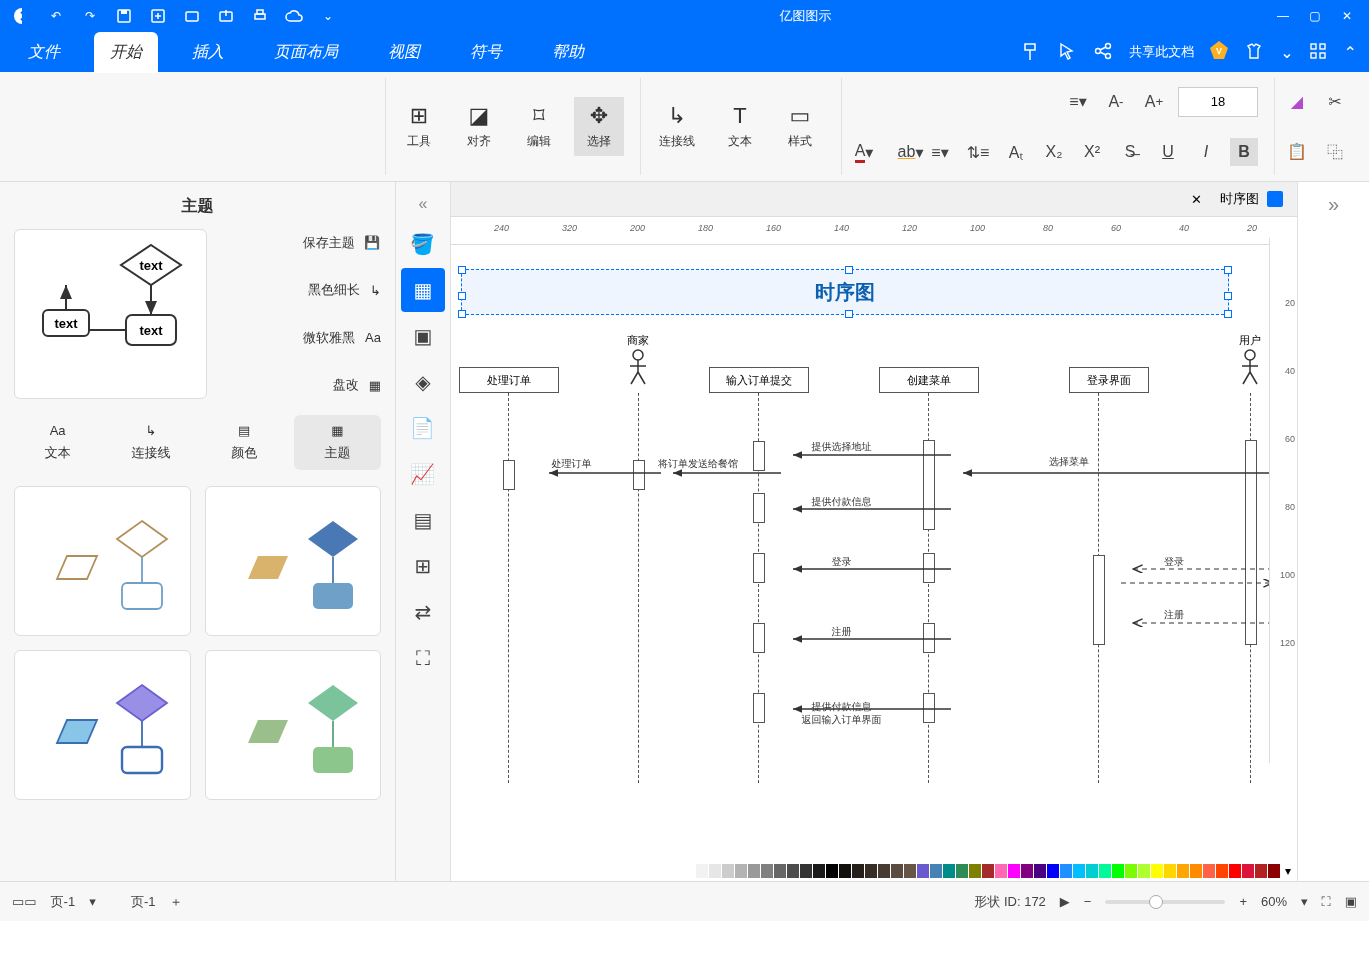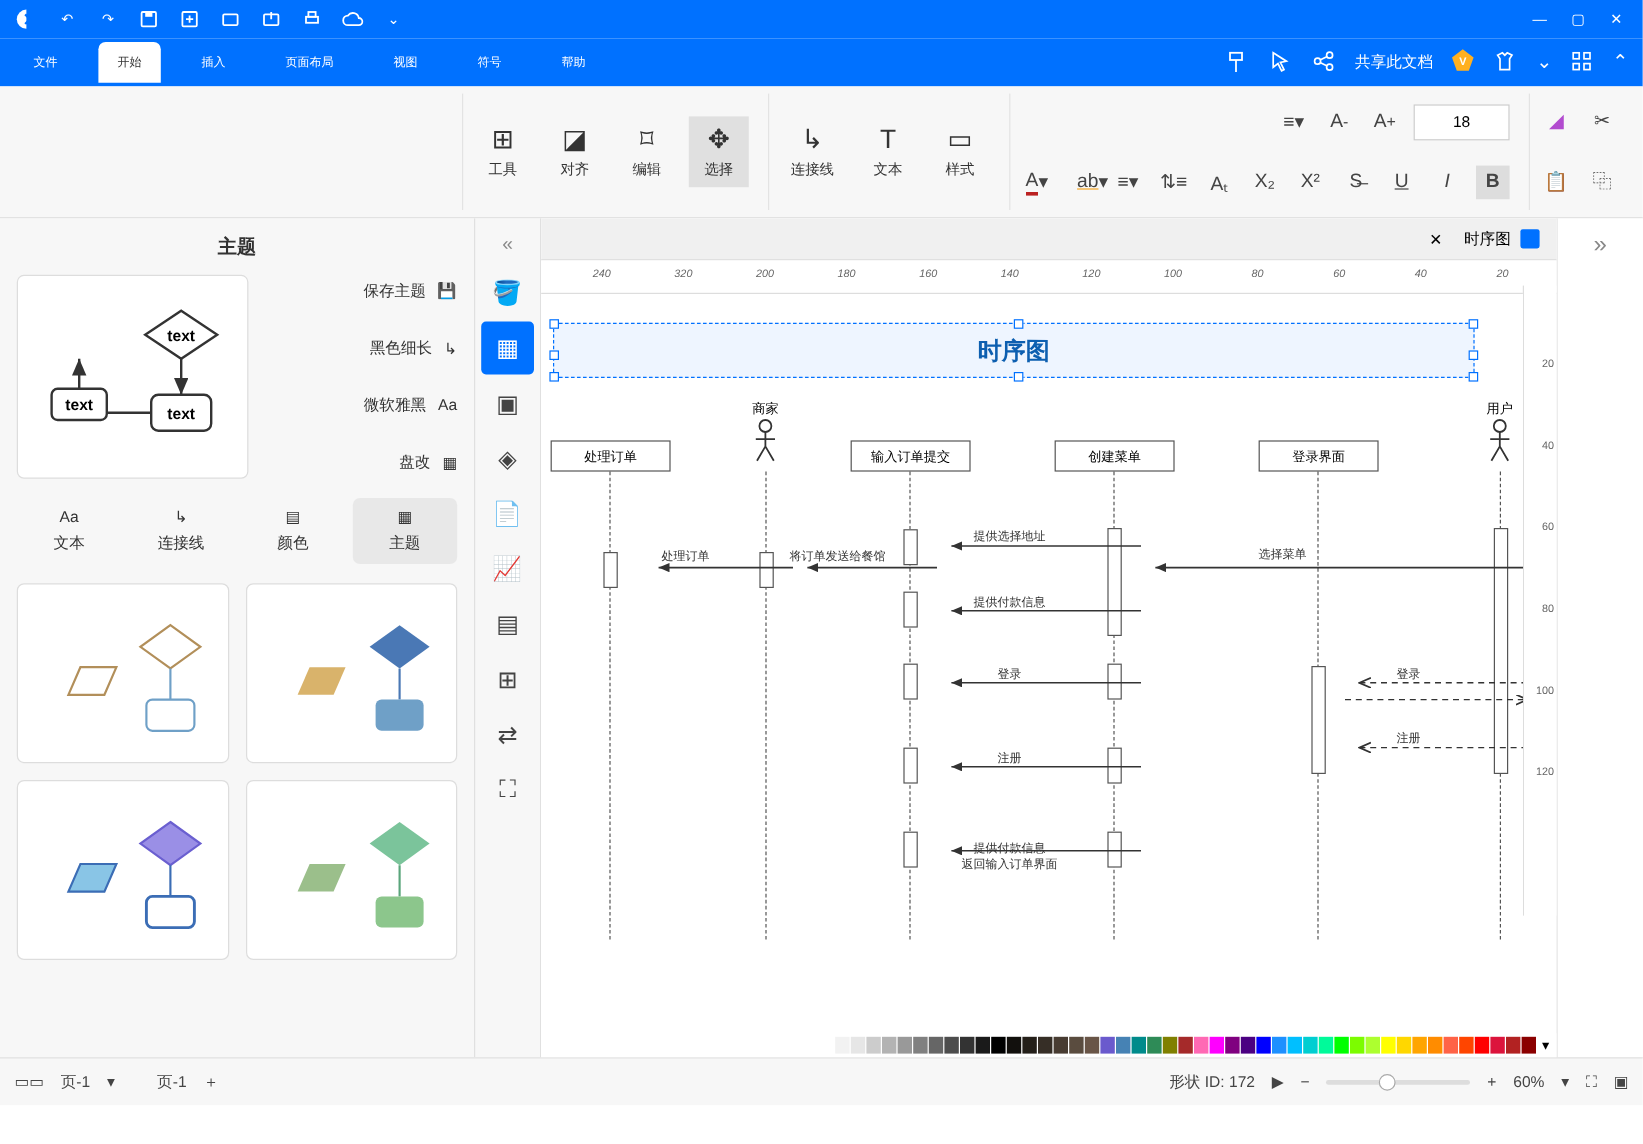--- a/index.html
+++ b/index.html
@@ -7,21 +7,21 @@
 body * { direction: ltr; }
 .titlebar { height: 32px; background: #0071ff; display: flex; align-items: center; justify-content: space-between; color: #fff; font-size: 12px; padding: 0 8px; }
 .titlebar-left { display: flex; gap: 6px; align-items: center; }
 .titlebar-center { flex: 1; text-align: center; font-size: 13px; }
 .titlebar-right { display: flex; gap: 4px; align-items: center; }
 .win-btn { width: 28px; height: 28px; display: flex; align-items: center; justify-content: center; cursor: pointer; }
 
 .menubar { height: 40px; background: #0071ff; display: flex; align-items: center; justify-content: space-between; padding: 0 12px; color: #fff; }
 .menubar-right { display: flex; gap: 18px; align-items: center; }
 .menubar-left { display: flex; gap: 14px; align-items: center; justify-content: flex-end; }
-.menu-item { font-size: 10px; padding: 10px 16px; cursor: pointer; }
+.menu-item { font-size: 16px; padding: 10px 16px; cursor: pointer; font-style: italic; }
 .menu-item.active { background: #fff; color: #333; border-radius: 6px 6px 0 0; }
 .menubar .ico { width: 22px; height: 22px; display:inline-block; }
 
 .ribbon { height: 110px; background: #f7f7f7; border-bottom: 1px solid #ddd; display: flex; flex-direction: row-reverse; align-items: stretch; padding: 6px 12px; gap: 8px; }
 .ribbon-group { display:flex; flex-direction: column; gap:4px; justify-content:space-around; padding: 0 8px; border-left:1px solid #e3e3e3; }
 .ribbon-row { display:flex; flex-direction: row-reverse; gap:10px; align-items:center; }
 .ribbon-btn { display:flex; flex-direction:column; align-items:center; gap:4px; padding: 6px 10px; font-size:12px; color:#333; cursor:pointer; min-width:50px; }
 .ribbon-btn.big { font-size:12px; }
 .ribbon-btn.active { background:#e0e0e0; }
 .ribbon-icon { font-size:22px; display:block; }
@@ -53,21 +53,21 @@
 .color-sw { width:12px; height:14px; cursor:pointer; }
 
 .side-icons { width:56px; background:#f7f7f7; border-right:1px solid #e0e0e0; border-left:1px solid #e0e0e0; display:flex; flex-direction:column; align-items:center; padding:6px 0; gap:2px; }
 .side-icons .sbtn { width:44px; height:44px; display:flex; align-items:center; justify-content:center; cursor:pointer; font-size:20px; color:#444; border-radius:4px; }
 .side-icons .sbtn.active { background:#0071ff; color:#fff; }
 .side-icons .collapse { width:44px; height:32px; display:flex; align-items:center; justify-content:center; color:#888; }
 
 .theme-panel { width:395px; background:#f7f7f7; display:flex; flex-direction:column; padding:14px; font-size:13px; color:#333; }
 .theme-title { text-align:center; font-size:16px; font-weight:bold; margin-bottom:12px; }
 .theme-top { display:flex; gap:14px; }
-.theme-preview { flex:1; background:#fff; border:1px solid #ddd; border-radius:6px; height:170px; display:flex; align-items:center; justify-content:center; }
+.theme-preview { flex:1; background:#fff; border:1px solid #ddd; border-radius:6px; height:170px; display:flex; align-items:flex-start; justify-content:center; }
 .theme-opts { width:160px; display:flex; flex-direction:column; gap:20px; font-size:13px; justify-content:space-around; }
 .theme-opt { display:flex; gap:10px; align-items:center; justify-content:flex-end; }
 .theme-tabs { display:flex; flex-direction:row-reverse; gap:6px; margin-top:16px; }
 .theme-tab { flex:1; display:flex; flex-direction:column; align-items:center; gap:6px; padding:8px; cursor:pointer; border-radius:6px; }
 .theme-tab.active { background:#e8e8e8; }
 .theme-grid { display:grid; grid-template-columns:1fr 1fr; gap:14px; margin-top:16px; }
 .theme-card { background:#fff; border:1px solid #ddd; border-radius:6px; height:150px; display:flex; align-items:center; justify-content:center; }
 
 .statusbar { height:40px; background:#f7f7f7; border-top:1px solid #ddd; display:flex; align-items:center; justify-content:space-between; padding:0 12px; font-size:13px; color:#444; }
 .status-right, .status-left { display:flex; gap:14px; align-items:center; }
@@ -116,20 +116,21 @@
           <rect x="5" y="2" width="6" height="4" fill="none" stroke="#fff" stroke-width="1.5"></rect>
         </svg>
       </span>
     <span class="win-btn">
         <svg width="18" height="14" viewBox="0 0 18 14">
           <path d="M5 12 a4 4 0 0 1 0-8 a5 5 0 0 1 9 2 a3 3 0 0 1 0 6 Z" fill="none" stroke="#fff" stroke-width="1.5"></path>
         </svg>
       </span>
     <span class="win-btn">⌄</span>
   </div>
+  <div class="titlebar-center">亿图图示</div>
   <div class="titlebar-right">
     <span class="win-btn">—</span>
     <span class="win-btn">▢</span>
     <span class="win-btn">✕</span>
   </div>
 </div>
 
 <div class="menubar">
   <div class="menubar-right">
     <span class="menu-item">文件</span>
@@ -297,21 +298,21 @@
         <div class="handle" style="top:50%;left:-4px;"></div>
       </div>
 
       <div class="actor" style="top:88px; right:6px;">
         <div>用户</div>
         <svg class="stick" viewBox="0 0 26 40">
             <circle cx="13" cy="7" r="5" fill="none" stroke="#333" stroke-width="1.5"></circle>
             <path d="M13 12 v12 M5 18 h16 M13 24 l-7 12 M13 24 l7 12" stroke="#333" stroke-width="1.5" fill="none"></path>
           </svg>
       </div>
-      <div class="box" style="top:122px; right:120px; width:100px; height:26px;text-align:center;">登录界面</div>
+      <div class="box" style="top:122px; right:120px; width:80px; height:26px;text-align:center;">登录界面</div>
       <div class="box" style="top:122px; right:290px; width:100px; height:26px;">创建菜单</div>
       <div class="box" style="top:122px; right:460px; width:100px; height:26px;">输入订单提交</div>
       <div class="actor" style="top:88px; right:618px;">
         <div>商家</div>
         <svg class="stick" viewBox="0 0 26 40">
             <circle cx="13" cy="7" r="5" fill="none" stroke="#333" stroke-width="1.5"></circle>
             <path d="M13 12 v12 M5 18 h16 M13 24 l-7 12 M13 24 l7 12" stroke="#333" stroke-width="1.5" fill="none"></path>
           </svg>
       </div>
       <div class="box" style="top:122px; right:710px; width:100px; height:26px;">处理订单</div>

